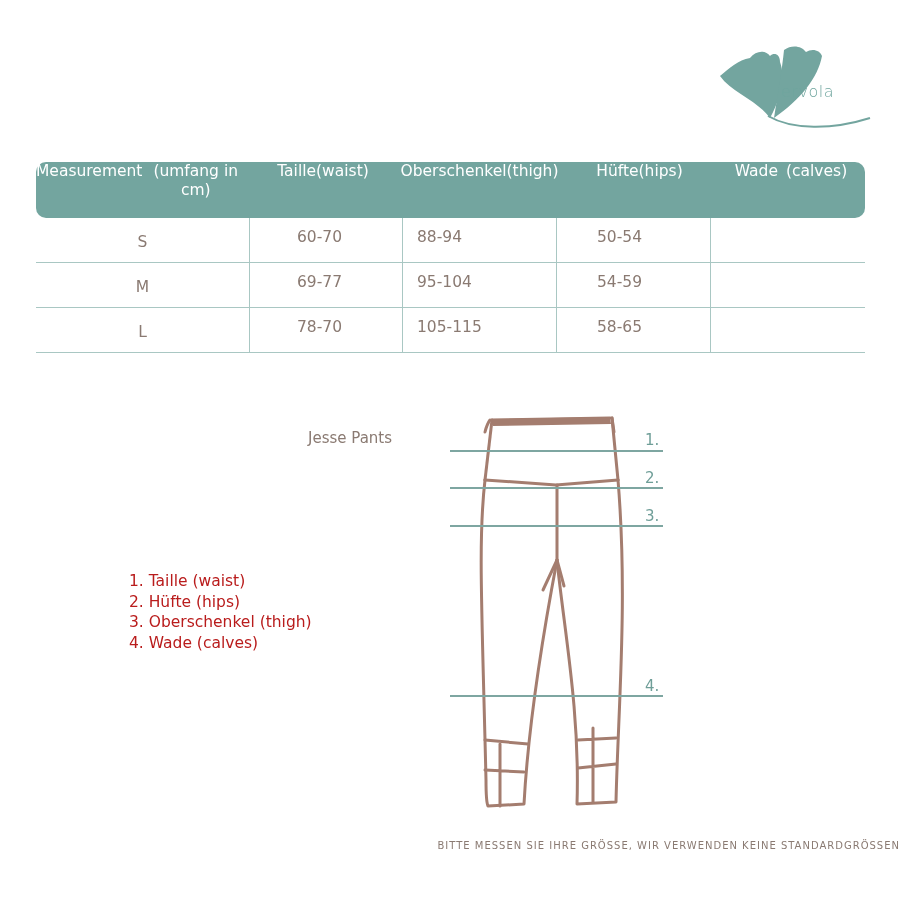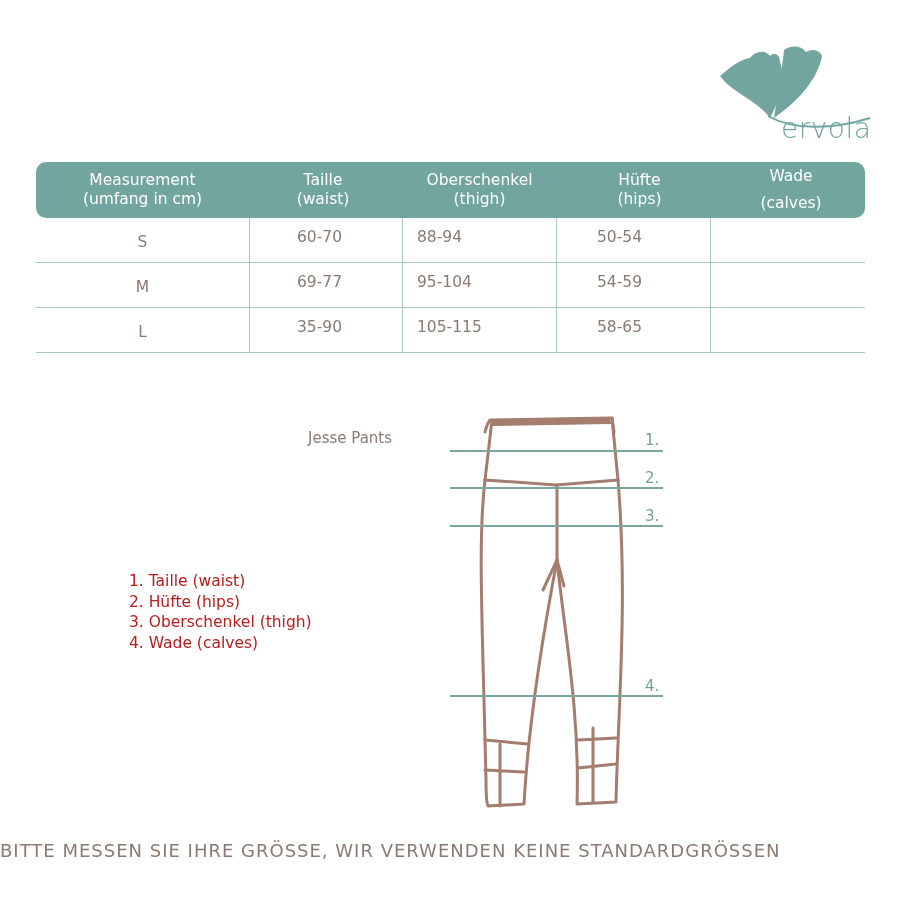--- a/index.html
+++ b/index.html
@@ -1,41 +1,41 @@
 <!DOCTYPE html>
 <html><head>
 <meta charset="utf-8">
 <style>
   html, body { margin:0; padding:0; }
   body { width:900px; height:900px; background:#ffffff; position:relative; overflow:hidden;
          font-family:"DejaVu Sans", "Liberation Sans", sans-serif; }
   .logo { position:absolute; left:712px; top:38px; width:170px; height:95px; }
-  .logo-word { position:absolute; left:781px; top:82px; font-size:28px; color:#6fa59e;
-               font-family:"DejaVu Sans", sans-serif; font-weight:300; letter-spacing:0.5px;margin-top:30px; }
+  .logo-word { position:absolute; left:781px; top:82px; font-size:16px; color:#6fa59e;
+               font-family:"DejaVu Sans", sans-serif; font-weight:300; letter-spacing:0.5px; }
   .table { position:absolute; left:36px; top:162px; width:829px; }
   .thead { background:#73a59f; border-radius:10px; height:56px; display:flex; color:#fff;
            font-size:15.5px; line-height:19px; }
-  .thead .th { text-align:center; display:flex; flex-direction:column; justify-content:center; }
+  .thead .th { text-align:center; display:flex; flex-direction:row; justify-content:center; }
   .row { display:flex; height:44px; border-bottom:1px solid #a9c7c3; }
   .cell { color:#8a7a72; font-size:15.5px; display:flex; align-items:center; }
   .cell.vb { border-right:1px solid #a9c7c3; }
   .c0 { width:213px; justify-content:center; padding-top:4px; }
   .c1 { width:153px; padding-left:47px; box-sizing:border-box; padding-bottom:6px;text-align:center; }
   .c2 { width:154px; padding-left:14px; box-sizing:border-box; padding-bottom:6px; }
   .c3 { width:154px; padding-left:40px; box-sizing:border-box; padding-bottom:6px; }
   .c4 { flex:1; }
   .h0 { width:213px; } .h1 { width:148px; } .h2 { width:155px; } .h3 { width:165px; } .h4 { flex:1;gap:8px; }
   .title { position:absolute; left:308px; top:429px; font-size:15px; color:#8a7a72; }
   .legend { position:absolute; left:129px; top:571px; color:#b91c1c; font-size:15.5px; line-height:20.5px; }
   .legend div { white-space:nowrap; }
   .mline { position:absolute; height:2px; background:#7ea6a1; left:450px; width:213px; }
   .mnum { position:absolute; left:645px; color:#6f9e98; font-size:15px; }
   .pants { position:absolute; left:440px; top:410px; width:240px; height:400px; }
-  .footer { position:absolute; left:0; width:900px; top:840px; text-align:left; color:#8a7a72;
-            font-size:18px; letter-spacing:1px; }
+  .footer { position:absolute; left:0; width:900px; top:840px; text-align:right; color:#8a7a72;
+            font-size:10px; letter-spacing:1px; }
 </style>
 </head>
 <body>
 
 <div class="logo">
   <svg width="170" height="95" viewBox="0 0 170 95">
     <path d="M58 80 C45 62 20 55 8 38 C18 30 26 22 38 20 C44 12 54 12 58 18 C62 14 68 16 68 24 C74 40 68 62 58 80 Z" fill="#73a59f"></path>
     <path d="M62 80 C66 55 70 32 72 12 C80 6 90 8 94 14 C100 10 108 12 110 18 C106 40 88 62 62 80 Z" fill="#73a59f"></path>
     <path d="M56 78 C80 92 120 92 158 80" stroke="#73a59f" stroke-width="2" fill="none"></path>
   </svg>
@@ -75,21 +75,21 @@
   </div>
   <div class="row">
     <div class="cell c0 vb">M</div>
     <div class="cell c1 vb">69-77</div>
     <div class="cell c2 vb">95-104</div>
     <div class="cell c3 vb">54-59</div>
     <div class="cell c4"></div>
   </div>
   <div class="row">
     <div class="cell c0 vb">L</div>
-    <div class="cell c1 vb">35-90</div>
+    <div class="cell c1 vb">78-70</div>
     <div class="cell c2 vb">105-115</div>
     <div class="cell c3 vb">58-65</div>
     <div class="cell c4"></div>
   </div>
 </div>
 
 <div class="title">Jesse Pants</div>
 
 <svg class="pants" viewBox="0 0 240 400">
   <g fill="none" stroke="#a47d6f" stroke-width="3" stroke-linecap="round" stroke-linejoin="round">

